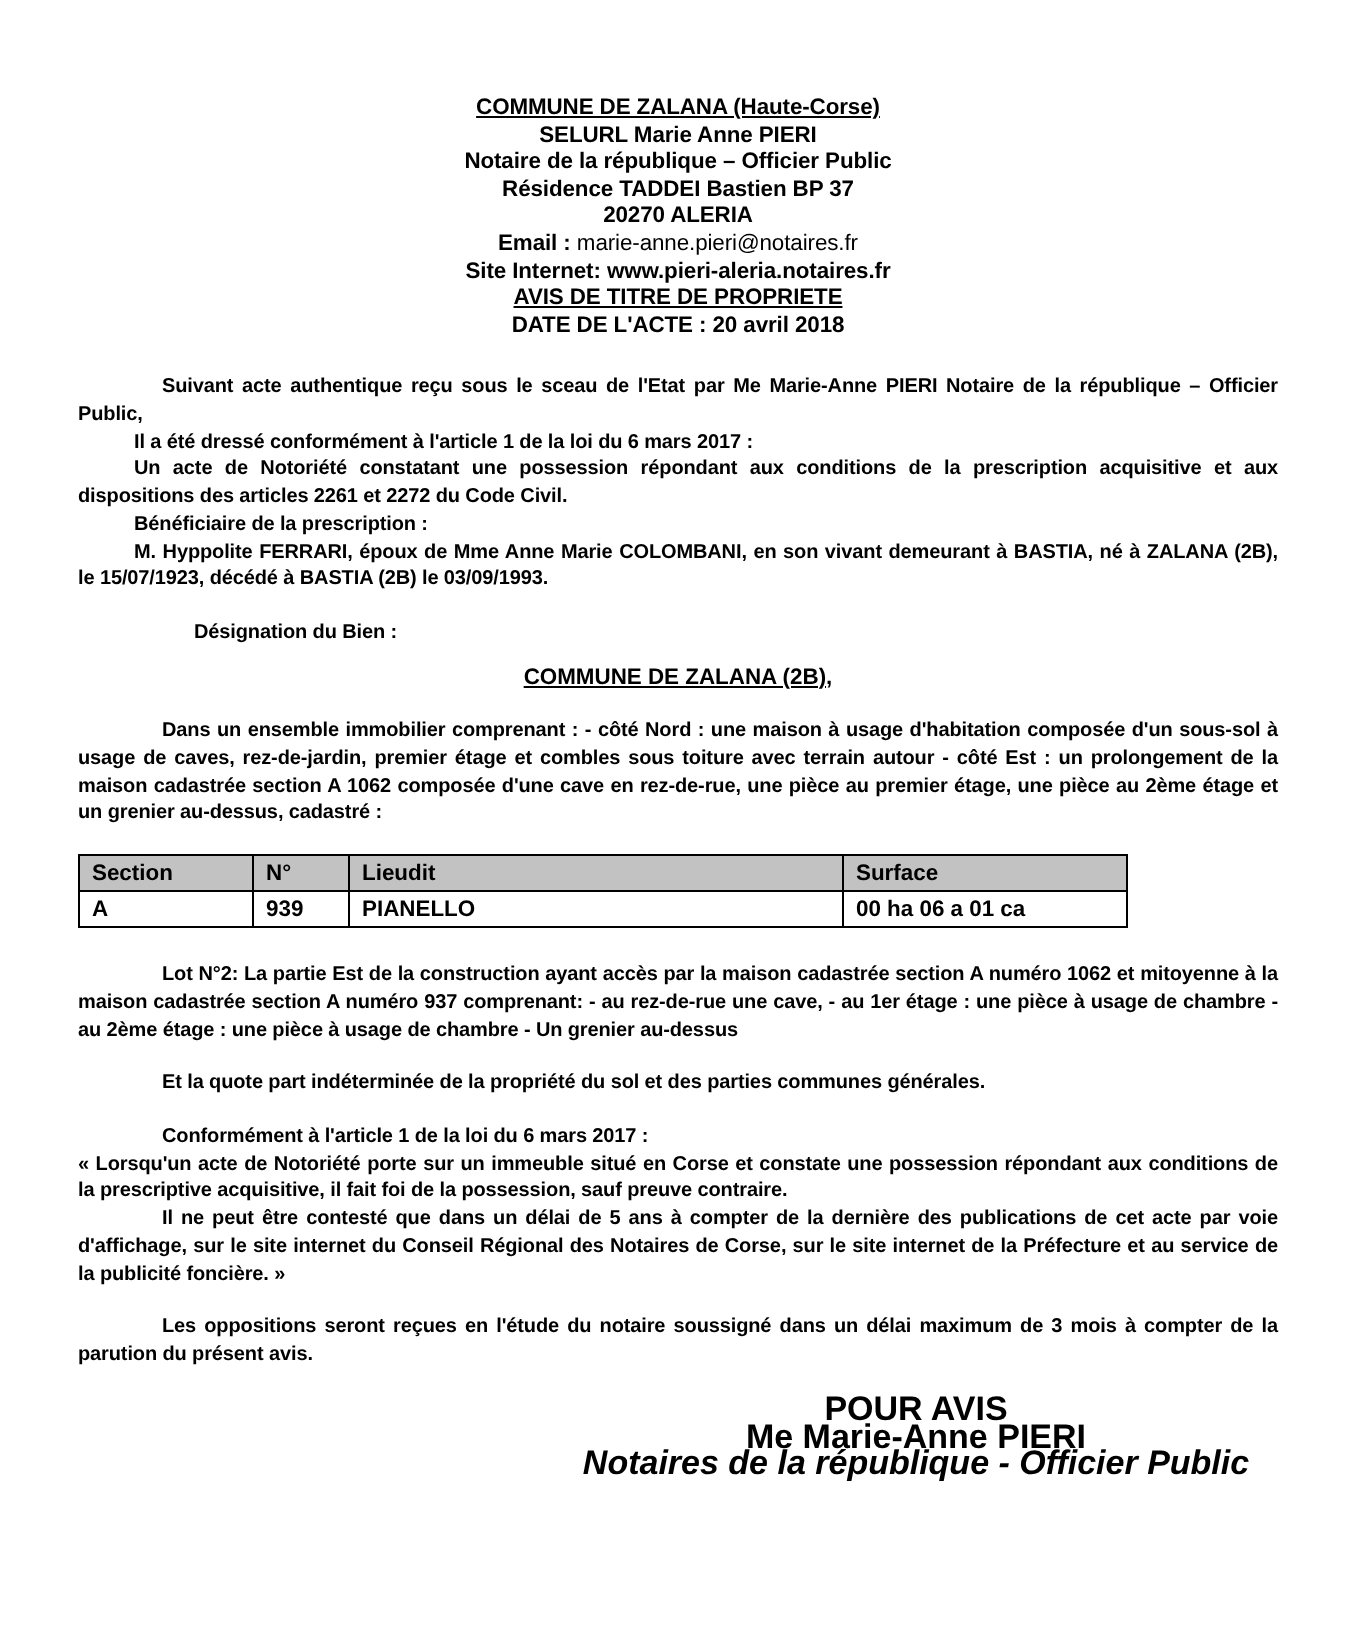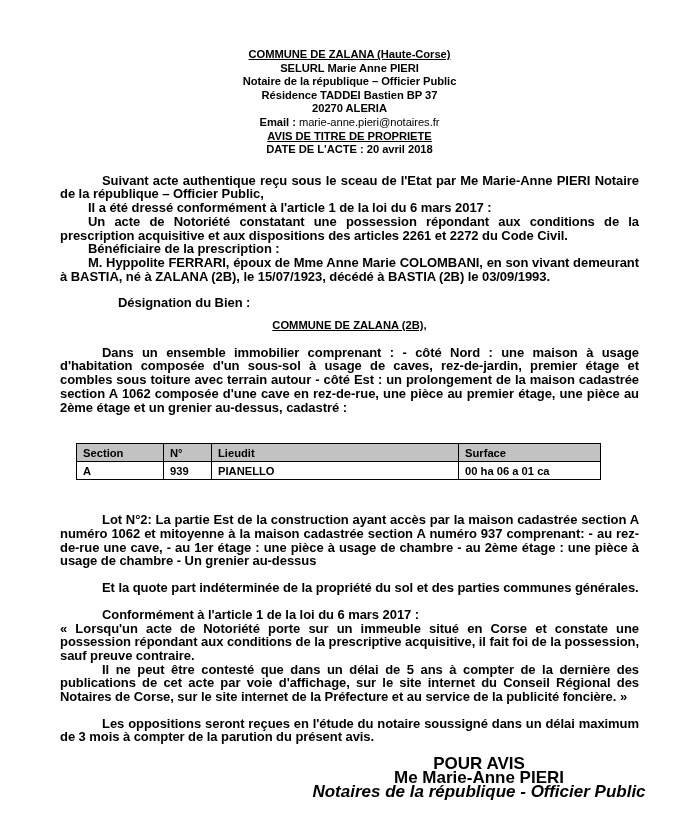--- a/index.html
+++ b/index.html
@@ -12,36 +12,36 @@
     height: 814px;
     font-family: "Liberation Sans", sans-serif;
     color: #000000;
     -webkit-font-smoothing: none;
   }
   .page {
     position: relative;
     width: 679px;
     height: 744px;
     box-sizing: border-box;
-    padding: 48px 40px 0 60px;
+    padding: 48px 40px 0 39px;
     background: #ffffff;
   }
   .hdr {
     text-align: center;
     font-weight: bold;
     font-size: 11.2px;
     line-height: 13.6px;
     letter-spacing: -0.05px;
   }
   .hdr .u { text-decoration: underline; }
   .hdr .reg { font-weight: normal; }
   .hdr-line { white-space: nowrap; }
 
   .body-text {
-    font-size: 13px;
+    font-size: 10px;
     line-height: 13.7px;
     font-weight: bold;
     text-align: justify;
     letter-spacing: -0.06px;
   }
   .indent { text-indent: 42px; }
   .indent-sm { text-indent: 28px; }
   .nojust { text-align: left; }
   .gap-sm { height: 9px; }
   .gap-md { height: 13px; }
@@ -51,21 +51,21 @@
     text-align: center;
     font-weight: bold;
     font-size: 11.2px;
     line-height: 13.7px;
   }
   .centered-title span { text-decoration: underline; }
 
   table.cad {
     border-collapse: collapse;
     width: 496px;
-    margin: 16px;
+    margin: 0;
     font-size: 11.2px;
     font-weight: bold;
     table-layout: fixed;
   }
   table.cad th, table.cad td {
     border: 1px solid #000000;
     padding: 1px 0 1px 6px;
     text-align: left;
     font-weight: bold;
     line-height: 14px;
@@ -99,20 +99,21 @@
 
 <div class="page">
 
   <div class="hdr">
     <div class="hdr-line"><span class="u">COMMUNE DE ZALANA (Haute-Corse)</span></div>
     <div class="hdr-line">SELURL Marie Anne PIERI</div>
     <div class="hdr-line">Notaire de la république – Officier Public</div>
     <div class="hdr-line">Résidence TADDEI Bastien BP 37</div>
     <div class="hdr-line">20270 ALERIA</div>
     <div class="hdr-line"><span>Email :</span> <span class="reg">marie-anne.pieri@notaires.fr</span></div>
+    <div class="hdr-line">Site Internet: www.pieri-aleria.notaires.fr</div>
     <div class="hdr-line"><span class="u">AVIS DE TITRE DE PROPRIETE</span></div>
     <div class="hdr-line">DATE DE L'ACTE : 20 avril 2018</div>
   </div>
 
   <div class="gap-lg"></div>
 
   <div class="body-text indent">Suivant acte authentique reçu sous le sceau de l'Etat par Me Marie-Anne PIERI Notaire de la république – Officier Public,</div>
   <div class="body-text indent-sm nojust">Il a été dressé conformément à l'article 1 de la loi du 6 mars 2017 :</div>
   <div class="body-text indent-sm">Un acte de Notoriété constatant une possession répondant aux conditions de la prescription acquisitive et aux dispositions des articles 2261 et 2272 du Code Civil.</div>
   <div class="body-text indent-sm nojust">Bénéficiaire de la prescription :</div>

